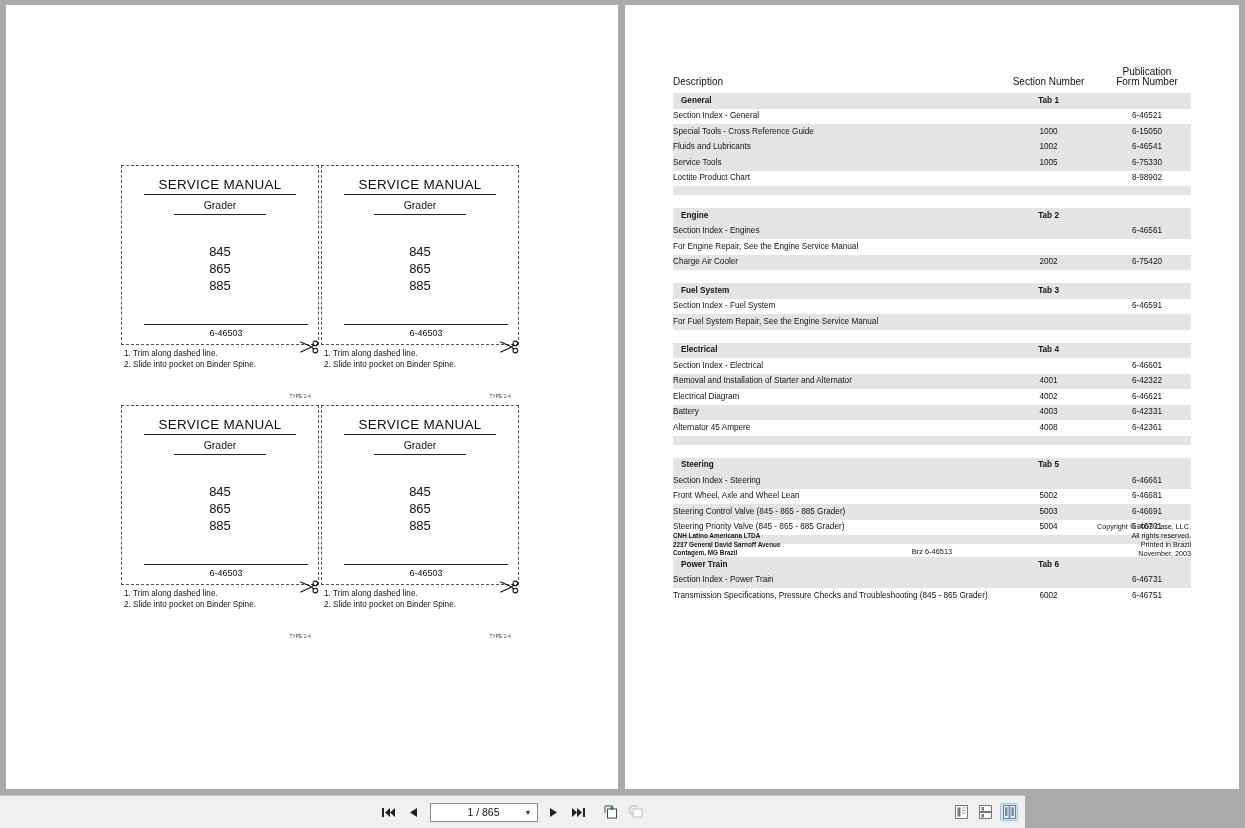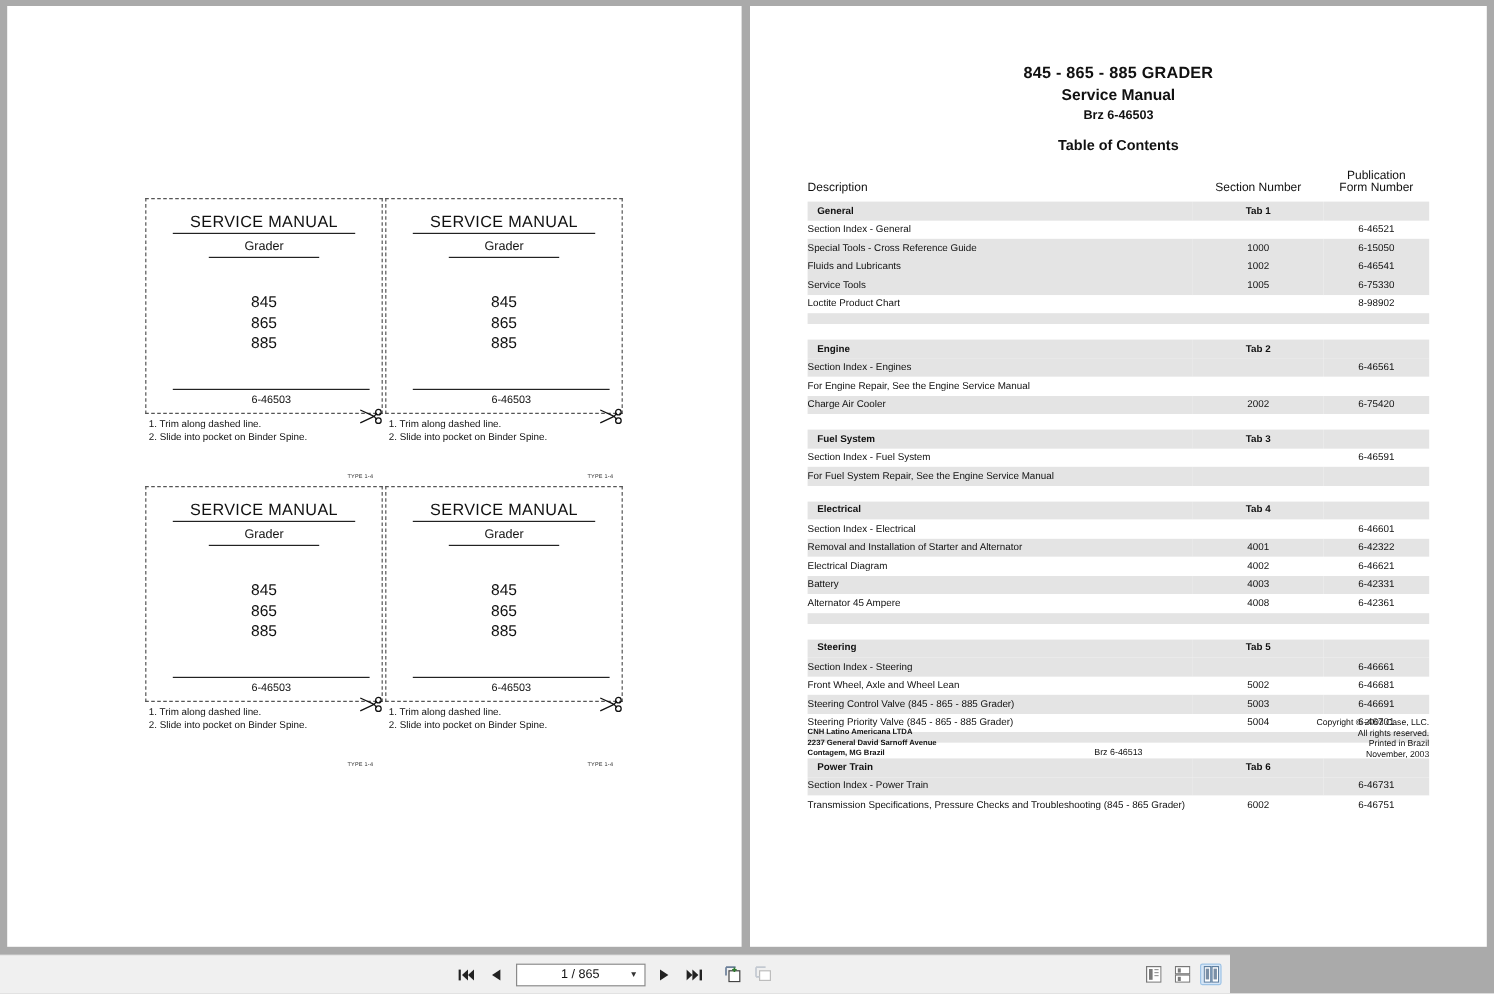--- a/index.html
+++ b/index.html
@@ -360,26 +360,20 @@
           </div>
           <div class="lc-type">TYPE 1-4</div>
         </div>
 
       </div>
     </div>
 
     <div class="page page-right">
       <div class="doc">
 
-        <div class="doc-title">
-          <div class="l1">845 - 865 - 885 GRADER</div>
-          <div class="l2">Service Manual</div>
-          <div class="l3">Brz 6-46503</div>
-          <div class="l4">Table of Contents</div>
-        </div>
 
         <table class="toc">
           <colgroup>
             <col class="c-desc">
               <col class="c-sect">
               <col class="c-pub">
           </colgroup>
           <thead>
             <tr>
               <th class="h-desc">Description</th>

